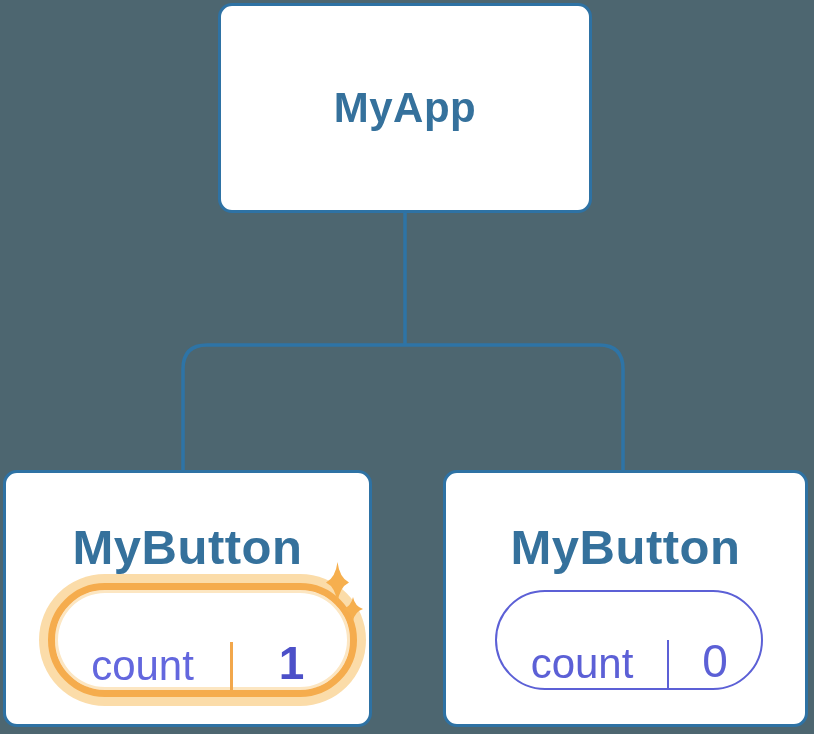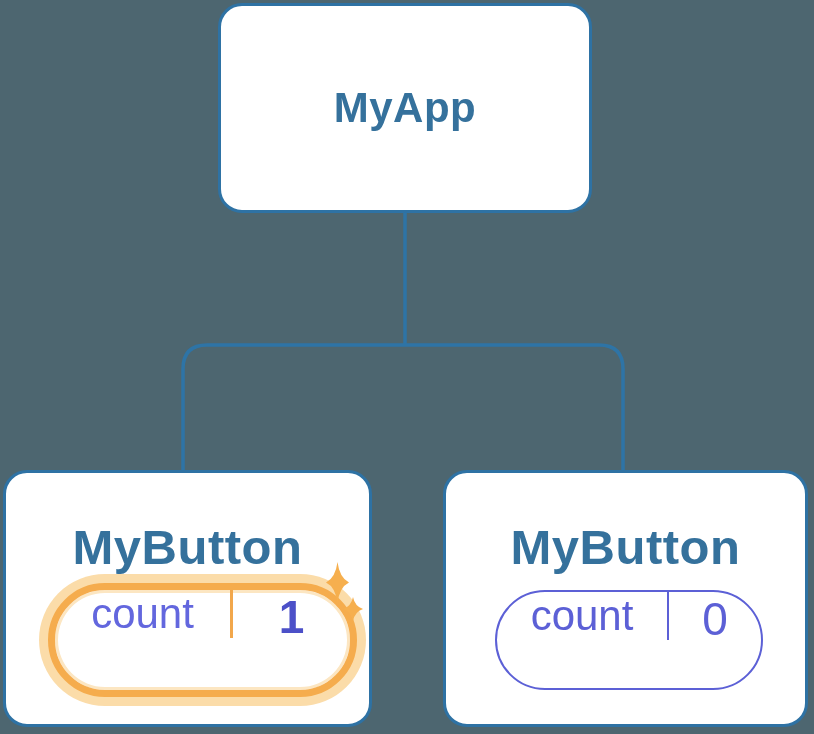--- a/index.html
+++ b/index.html
@@ -17,21 +17,21 @@
 
   .connectors {
     position: absolute;
     left: 0; top: 0;
   }
 
   .node {
     position: absolute;
     background: #ffffff;
     border: 3px solid var(--box-border);
-    border-radius: 24px;
+    border-radius: 14px;
   }
   .node-root {
     left: 218px; top: 3px; width: 374px; height: 210px;
     display: flex; align-items: center; justify-content: center;
   }
   .node-left  { left: 3px;   top: 470px; width: 369px; height: 257px; }
   .node-right { left: 443px; top: 470px; width: 365px; height: 257px; }
 
   .node-label {
     font-weight: bold;
@@ -44,21 +44,21 @@
     position: absolute;
     top: 46px; left: 0; right: 0;
     text-align: center;
     font-size: 49px;
   }
 
   .pill {
     position: absolute;
     background: #ffffff;
     display: flex;
-    align-items: flex-start;
+    align-items: flex-end;
     overflow: hidden;
   }
   .pill-highlight {
     left: 42px; top: 110px; width: 309px; height: 114px;
     border: 7px solid var(--pill-orange);
     border-radius: 57px;
     box-shadow: 0 0 0 9px var(--pill-glow), inset 0 0 0 3px var(--pill-inset);
   }
   .pill-plain {
     left: 49px; top: 117px; width: 268px; height: 100px;

